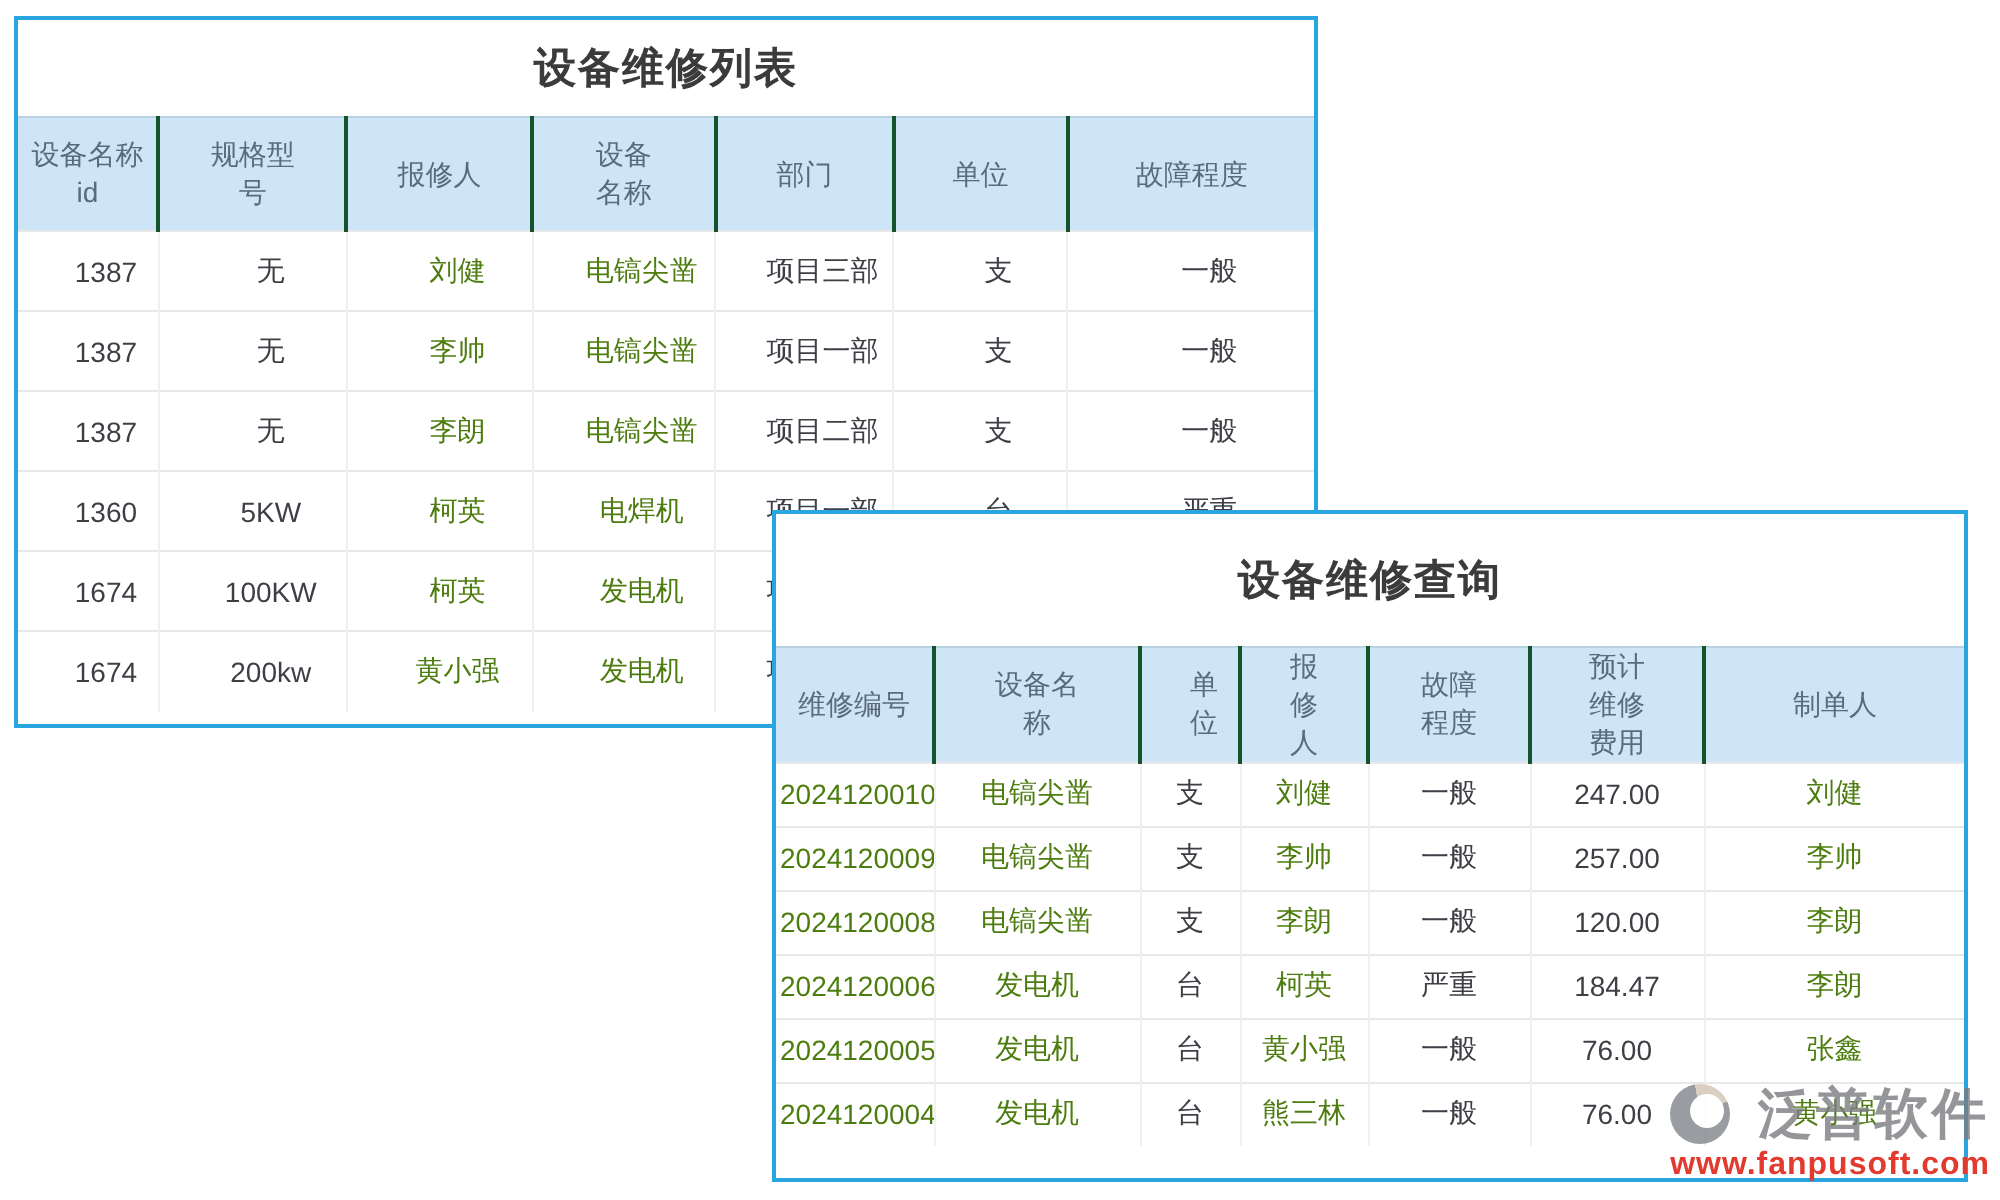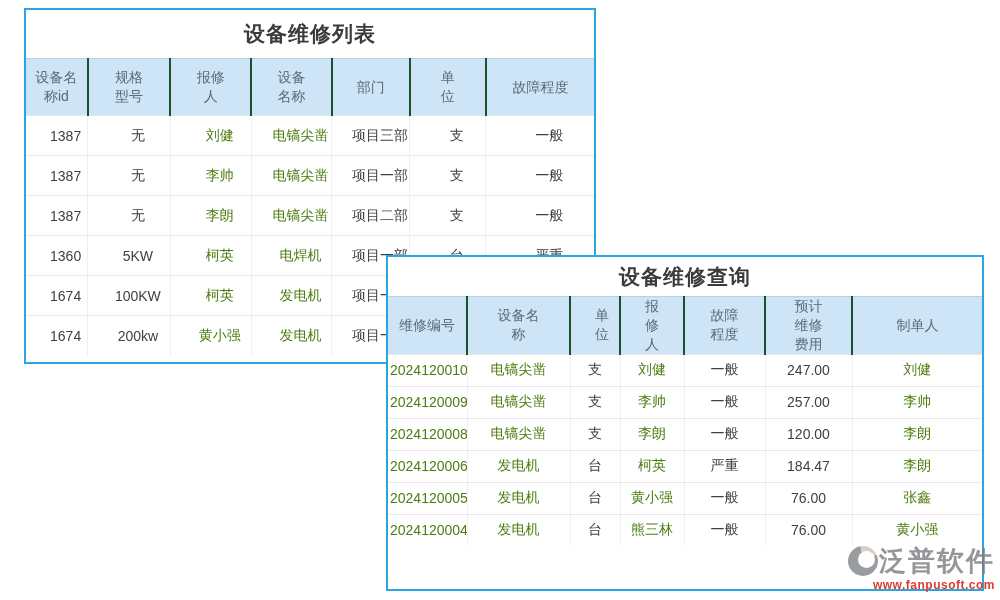--- a/index.html
+++ b/index.html
@@ -5,28 +5,28 @@
   html,body{margin:0;padding:0;}
   body{
     width:1000px;height:600px;position:relative;overflow:hidden;
     background:#ffffff;
     font-family:"Liberation Sans","DejaVu Sans",sans-serif;
   }
   .card{
     position:absolute;background:#ffffff;
     border:2px solid #29a6e0;box-sizing:border-box;
   }
-  #list-card{left:24px;top:8px;width:572px;height:356px;z-index:1;}
+  #list-card{left:7px;top:8px;width:652px;height:356px;z-index:1;}
   #query-card{left:386px;top:255px;width:598px;height:336px;z-index:2;}
   .card-title{
     display:flex;align-items:center;justify-content:center;
     font-size:21px;font-weight:bold;color:#3b3b3b;letter-spacing:1px;
   }
   #list-card .card-title{height:48px;}
-  #query-card .card-title{height:39px;}
+  #query-card .card-title{height:66px;}
   table{width:100%;border-collapse:collapse;table-layout:fixed;}
   thead th{
     background:#cde5f6;color:#5a6b7d;font-weight:normal;font-size:14px;
     border-left:2px solid #14532d;border-top:1px solid #b9d2e2;
     padding:0 24px;line-height:1.35;text-align:center;vertical-align:middle;
     box-sizing:border-box;word-break:break-word;
   }
   thead th:first-child{border-left:none;padding:0 4px;}
   #list-card thead th{height:57px;}
   #query-card thead th{height:50px;}
@@ -48,21 +48,21 @@
     opacity:.9;
   }
   .wm-logo::after{
     content:'';position:absolute;left:10px;top:5px;width:17px;height:17px;
     background:#ffffff;border-radius:50%;
   }
   .wm-brand{
     font-size:27px;font-weight:bold;color:rgba(122,124,128,0.8);
     letter-spacing:2px;line-height:1;
   }
-  .wm-url{font-size:12px;font-weight:bold;color:#e23a2e;margin-top:2px;letter-spacing:.5px;}
+  .wm-url{font-size:16px;font-weight:bold;color:#e23a2e;margin-top:2px;letter-spacing:.5px;}
 </style>
 </head>
 <body>
 
 <div class="card" id="list-card">
   <div class="card-title">设备维修列表</div>
   <table>
     <colgroup>
       <col style="width:60px">
         <col style="width:80px">

